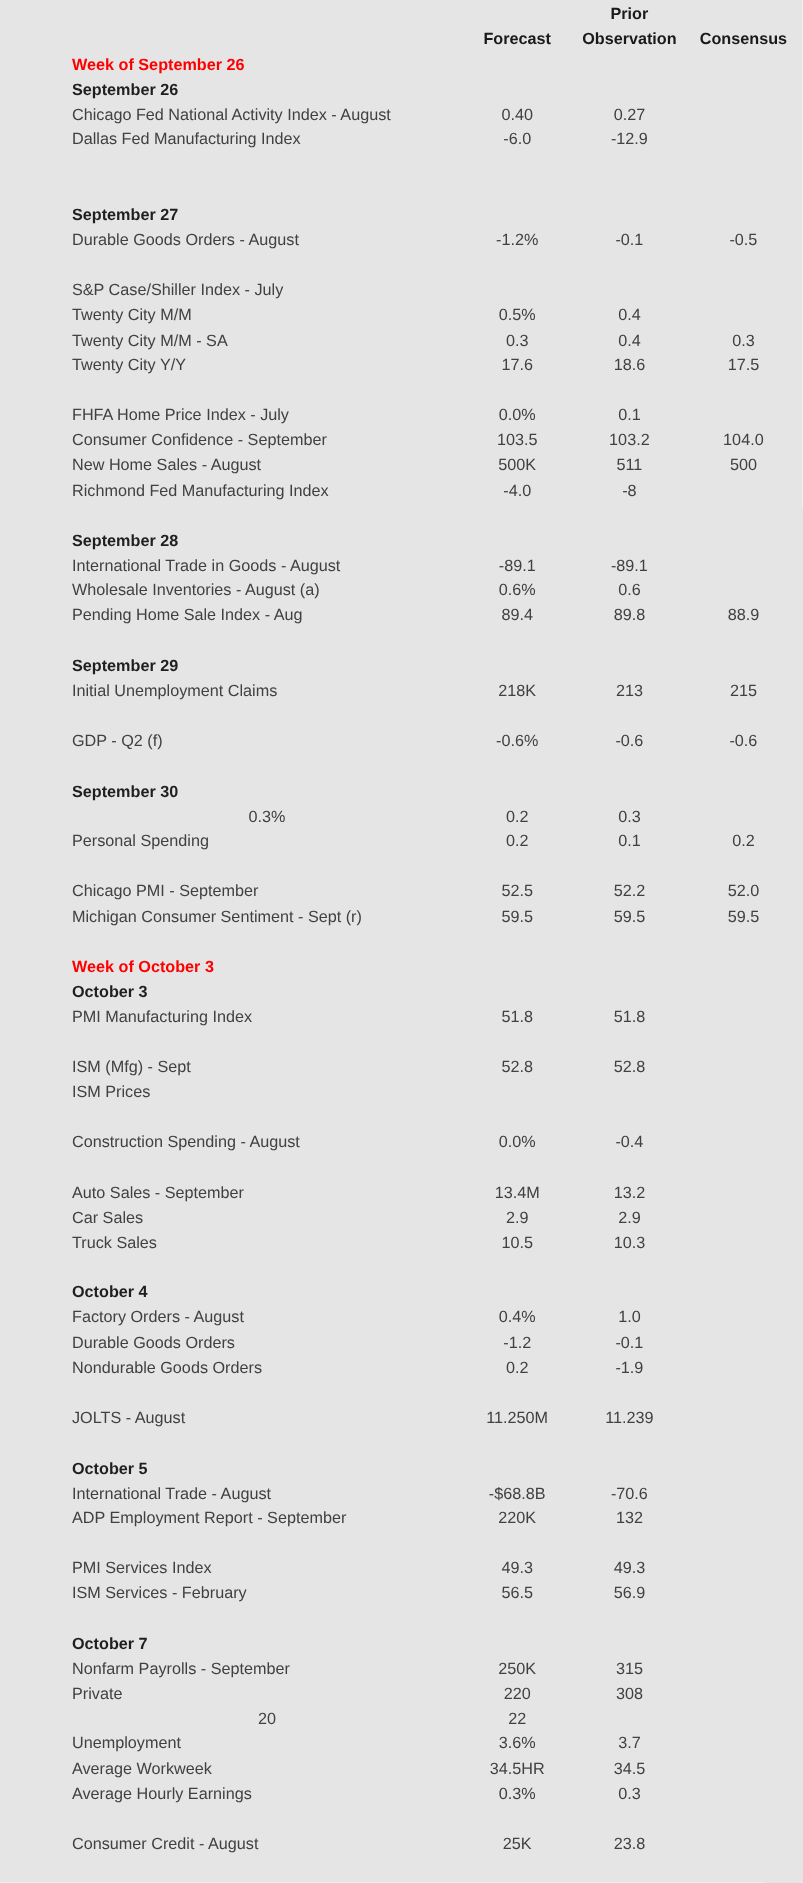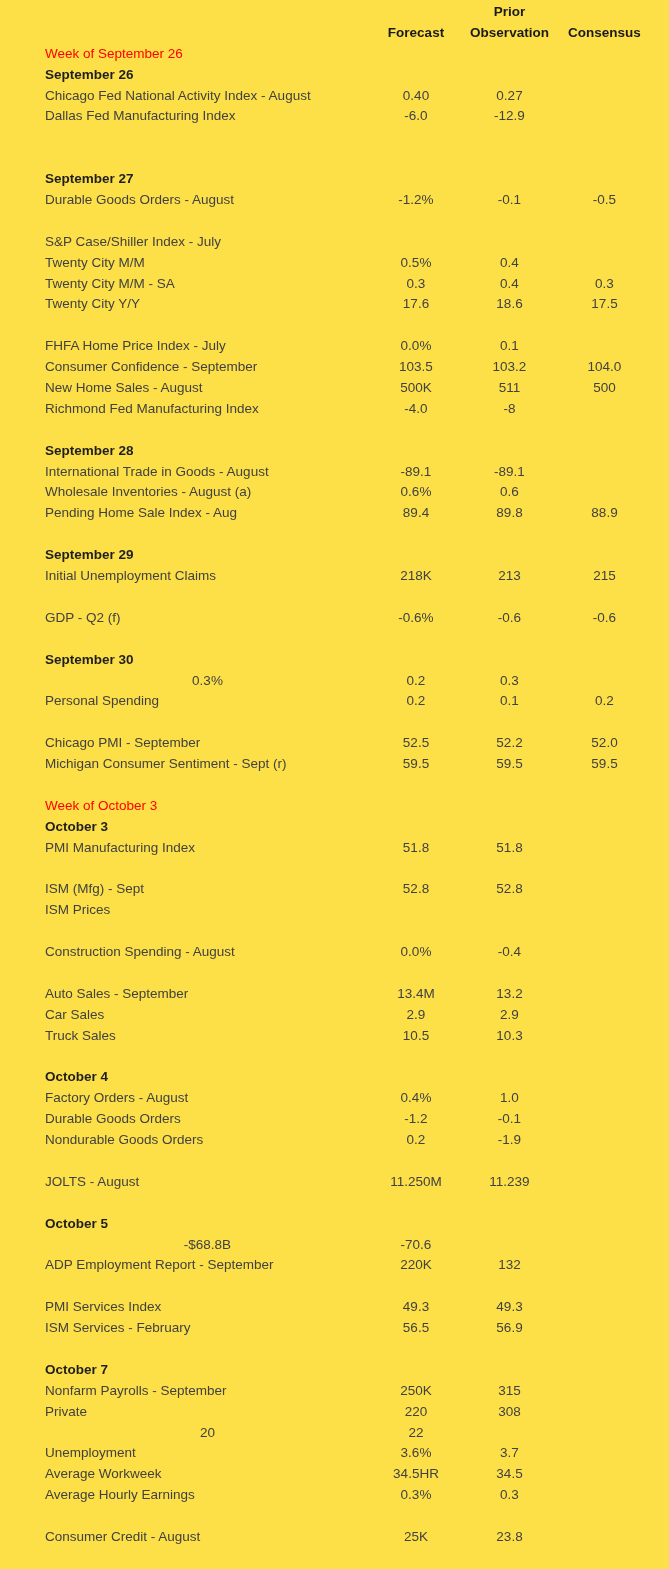--- a/index.html
+++ b/index.html
@@ -30,32 +30,32 @@
     white-space: nowrap;
     overflow: visible;
   }
   .cell.label { text-align: left; }
   .cell.val   { text-align: center; }
   .row.header-row .cell {
     font-weight: bold;
     color: var(--header-text, #1a1a1a);
   }
   .row.week .cell.label {
-    font-weight: normal;
+    font-weight: bold;
     color: var(--week-heading, #ff0000);
   }
   .row.date .cell.label {
     font-weight: bold;
     color: var(--date-heading, #1f1f1f);
   }
 </style>
 </head>
 <body>
 
-<div id="page" style="background: #fde047;">
+<div id="page" style="background: #e5e5e5; padding-left: 15px;">
   <div>
 
     <div class="row header-row">
       <div class="cell label"></div>
       <div class="cell val"></div>
       <div class="cell val">Prior</div>
       <div class="cell val"></div>
     </div>
 
     <div class="row header-row">
@@ -401,20 +401,21 @@
           <div class="cell val"></div>
           <div class="cell val"></div>
         </div>
         <div class="row date">
           <div class="cell label">October 5</div>
           <div class="cell val"></div>
           <div class="cell val"></div>
           <div class="cell val"></div>
         </div>
         <div class="row item">
+          <div class="cell label">International Trade - August</div>
           <div class="cell val">-$68.8B</div>
           <div class="cell val">-70.6</div>
           <div class="cell val"></div>
         </div>
         <div class="row item">
           <div class="cell label">ADP Employment Report - September</div>
           <div class="cell val">220K</div>
           <div class="cell val">132</div>
           <div class="cell val"></div>
         </div>

